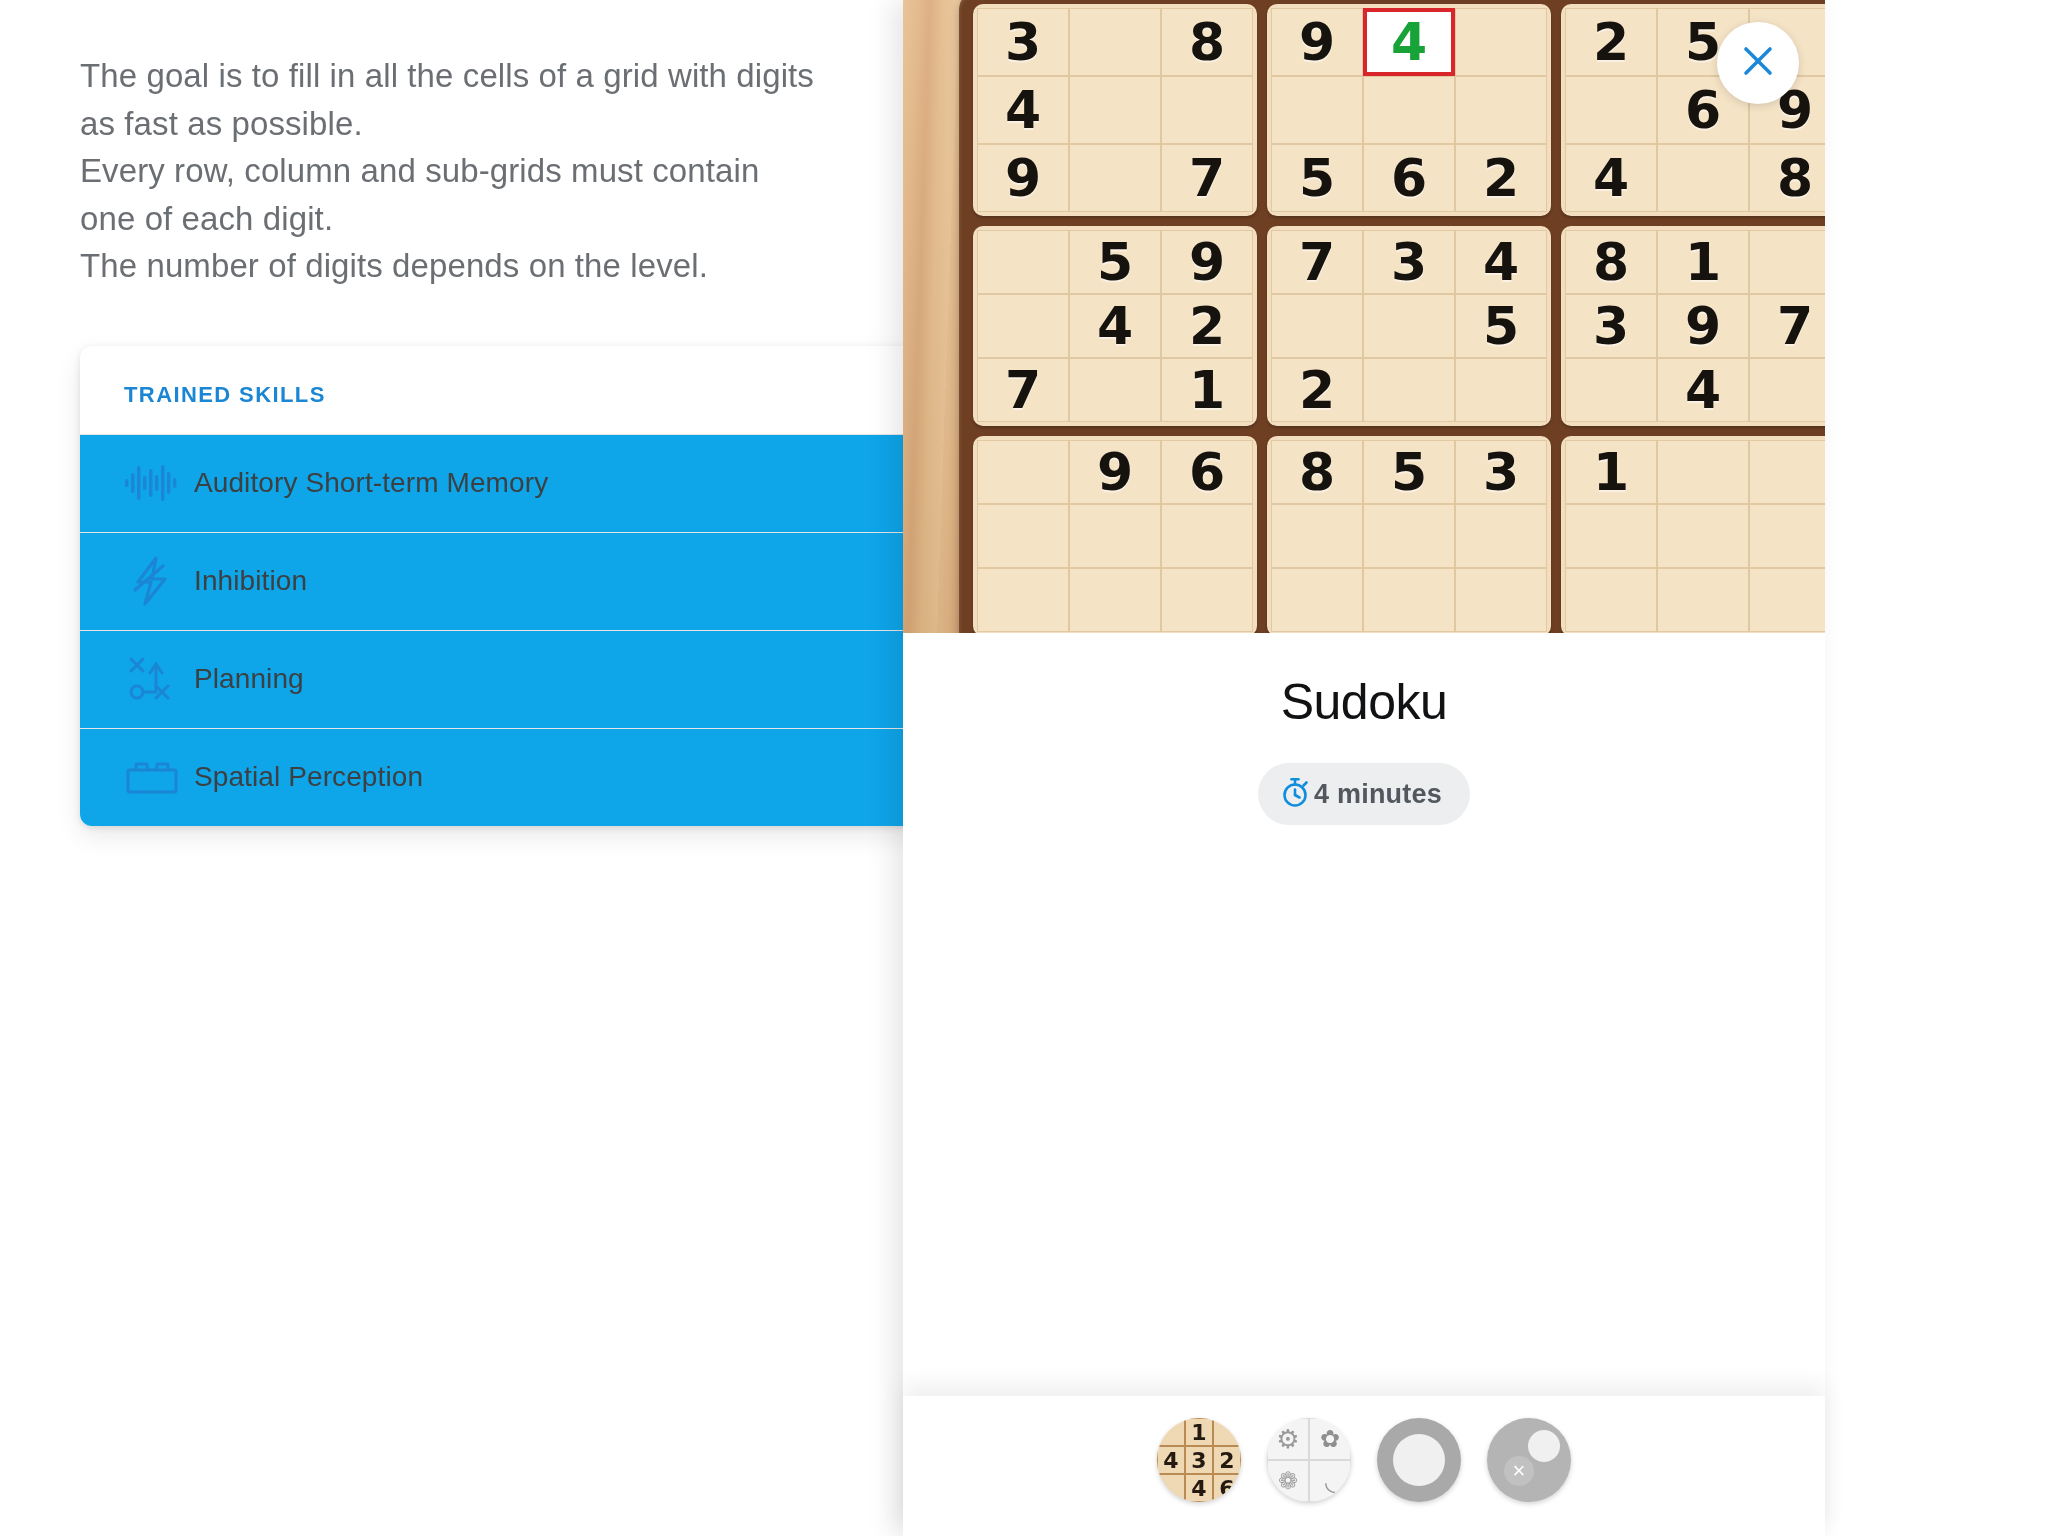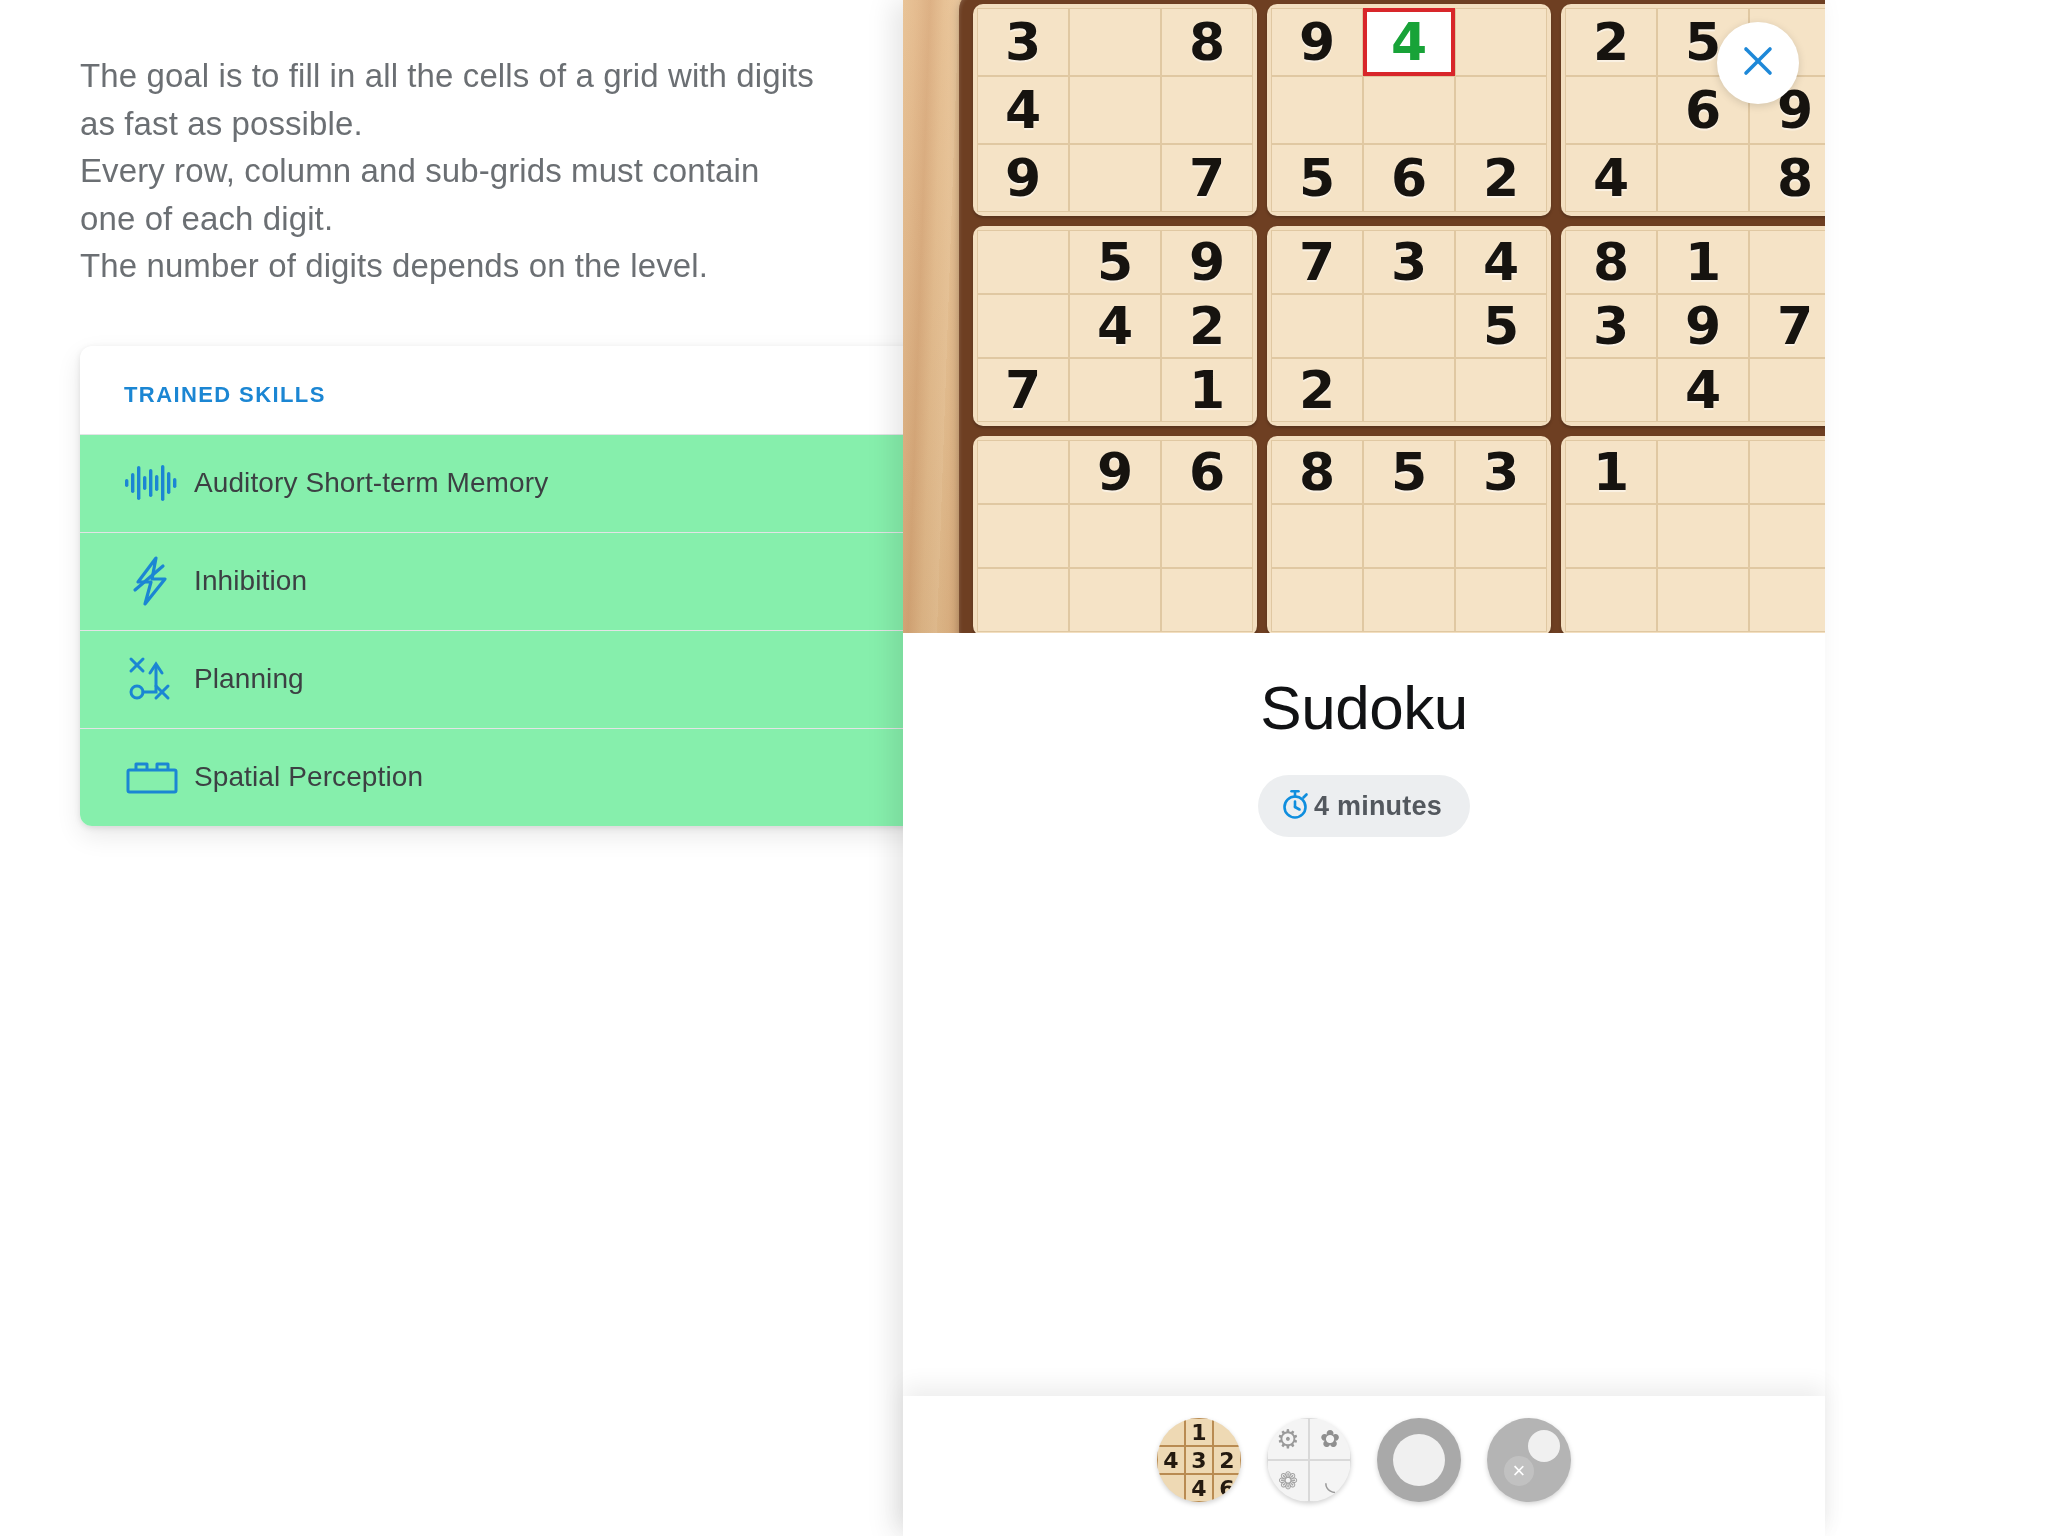--- a/index.html
+++ b/index.html
@@ -43,21 +43,21 @@
     font-weight: bold;
     letter-spacing: 1.4px;
     color: #1b86d3;
   }
   .skill-row {
     display: flex;
     align-items: center;
     height: 98px;
     padding: 0 40px 0 44px;
     border-top: 1px solid #e3e4e6;
-    background: #86efac;
+    background: #0ea5e9;
     cursor: pointer;
   }
   .skill-ico {
     width: 56px; height: 46px;
     flex: 0 0 56px;
     display: flex; align-items: center; justify-content: center;
     margin-right: 14px;
   }
   .skill-label {
     flex: 1;
@@ -142,21 +142,21 @@
     z-index: 20;
   }
 
   .info {
     flex: 1;
     display: flex; flex-direction: column; align-items: center;
     padding-top: 44px;
     background: #fff;
   }
   .game-title {
-    font-size: 62px;
+    font-size: 50px;
     font-weight: normal;
     color: #111214;
     letter-spacing: -.5px;
     line-height: 1;
   }
   .time-badge {
     margin-top: 36px;
     display: inline-flex; align-items: center; gap: 4px;
     background: #eceef0;
     border-radius: 999px;

